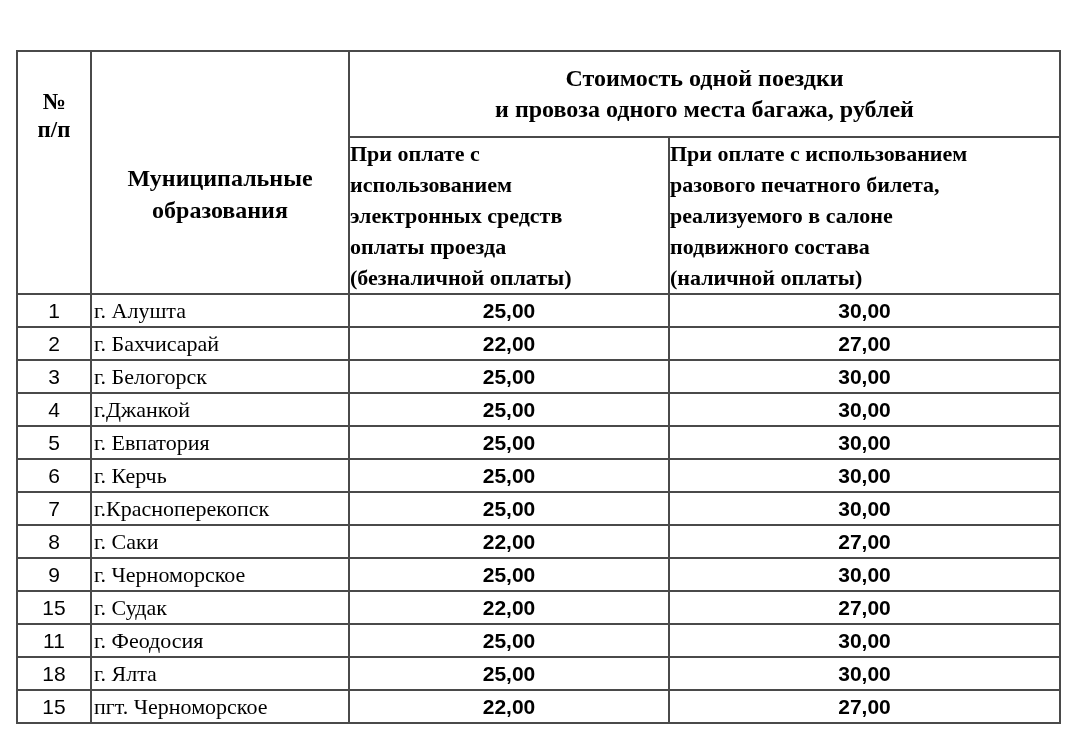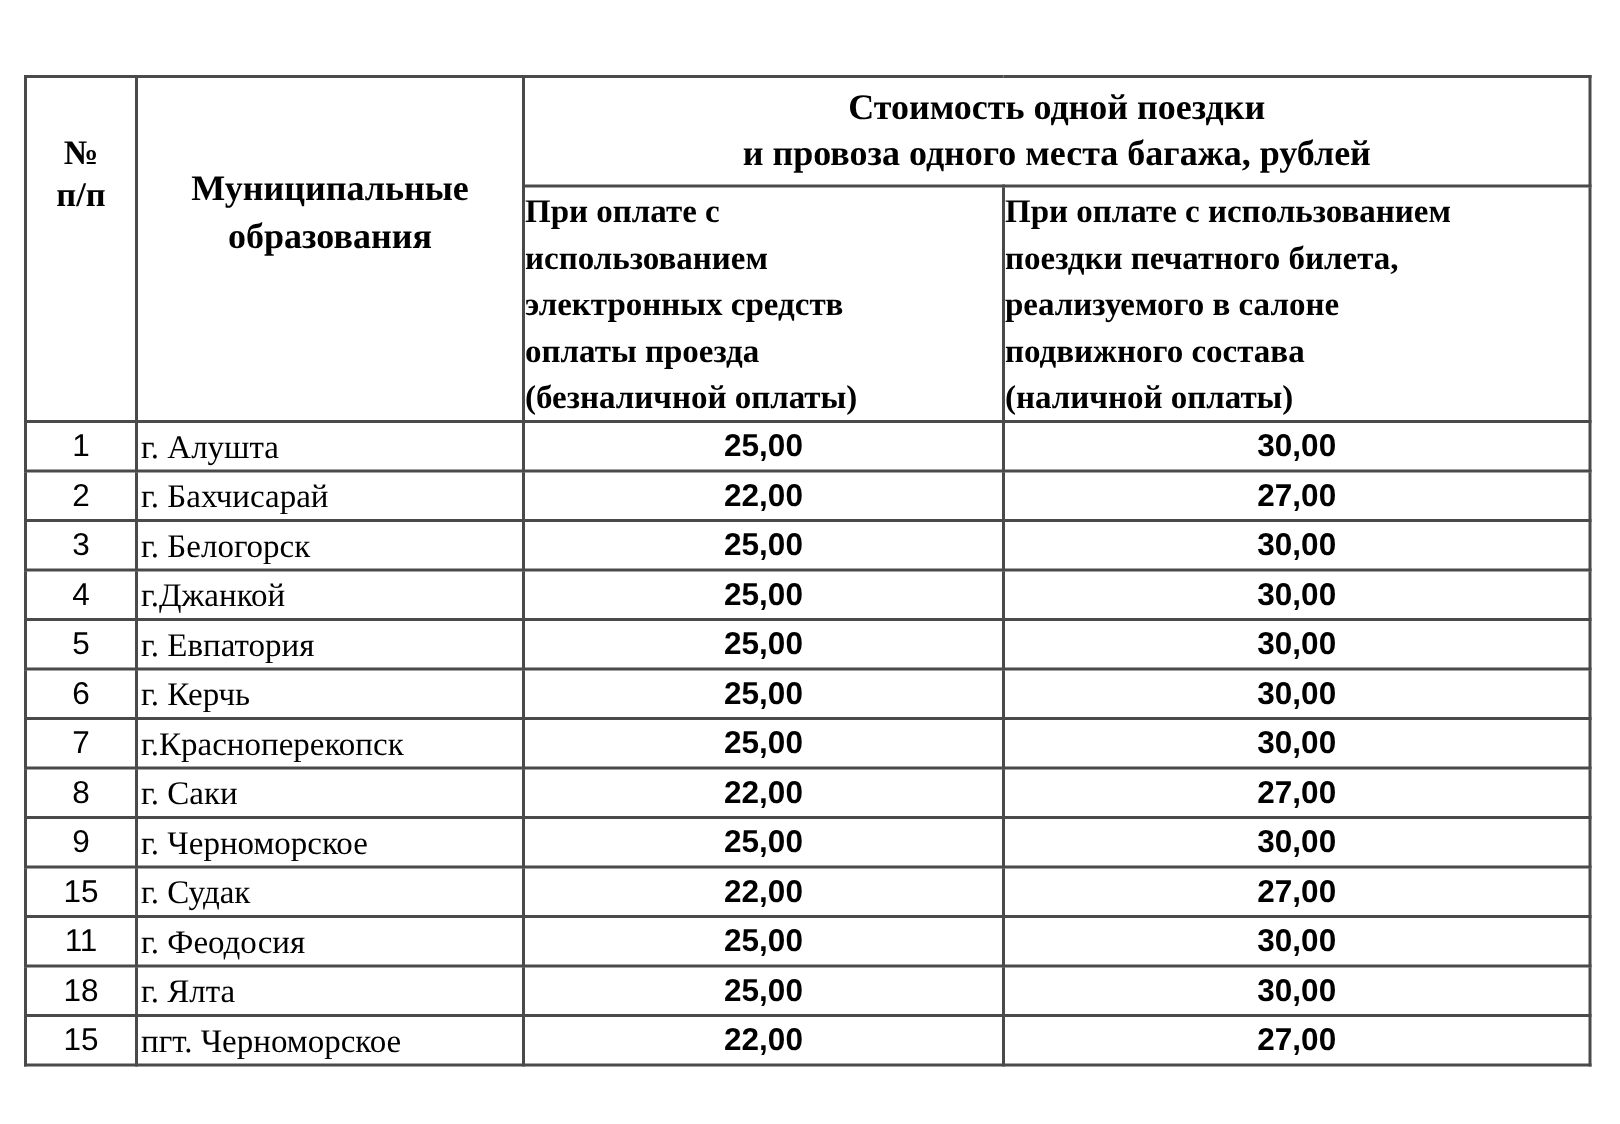--- a/index.html
+++ b/index.html
@@ -32,24 +32,24 @@
     font-size: 23px;
     line-height: 28px;
     padding-top: 36px;
   }
   .muni-head {
     vertical-align: top;
     text-align: center;
     font-weight: bold;
     font-size: 24px;
     line-height: 32px;
-    padding-top: 58px;
+    padding-top: 110px;
   }
   .title-cell {
-    height: 73px;
+    height: 86px;
     text-align: center;
     vertical-align: middle;
     font-weight: bold;
     font-size: 24px;
     line-height: 31px;
   }
   .sub-cell {
     height: 142px;
     text-align: left;
     vertical-align: middle;
@@ -111,21 +111,21 @@
       <tr>
         <td class="sub-cell">
           <span class="line">При оплате с</span>
           <span class="line">использованием</span>
           <span class="line">электронных средств</span>
           <span class="line">оплаты проезда</span>
           <span class="line">(безналичной оплаты)</span>
         </td>
         <td class="sub-cell">
           <span class="line">При оплате с использованием</span>
-          <span class="line">поездки печатного билета,</span>
+          <span class="line">разового печатного билета,</span>
           <span class="line">реализуемого в салоне</span>
           <span class="line">подвижного состава</span>
           <span class="line">(наличной оплаты)</span>
         </td>
       </tr>
 
       <tr class="body-row">
         <td class="num-cell">1</td>
         <td class="muni-cell">г. Алушта</td>
         <td class="price-cell">25,00</td>

